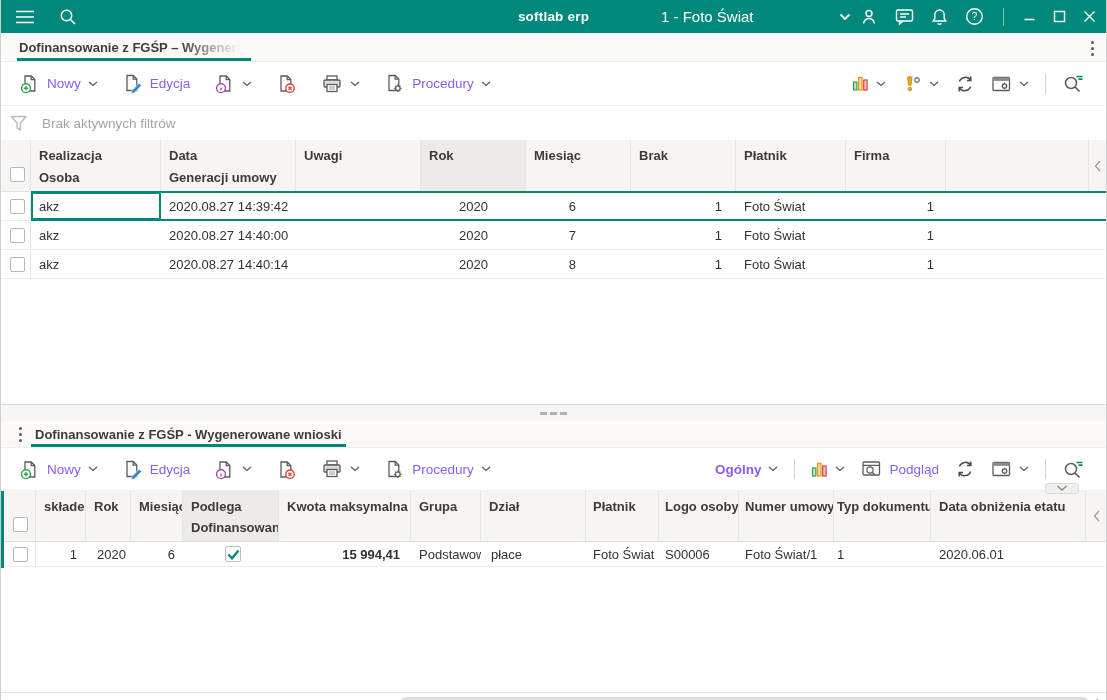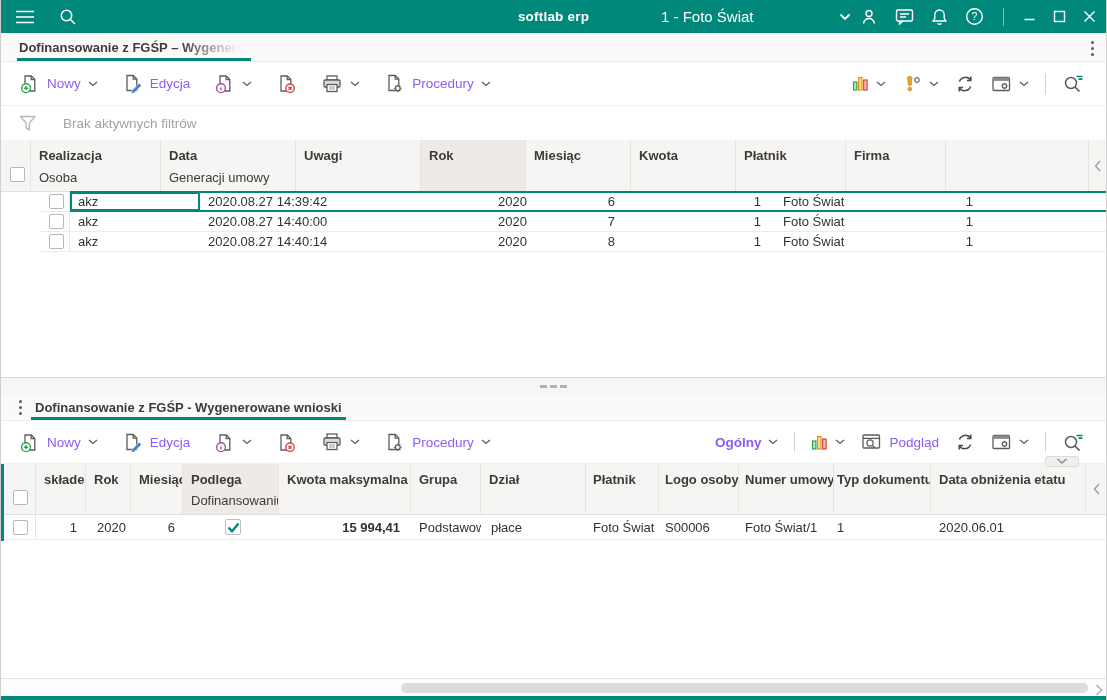--- a/index.html
+++ b/index.html
@@ -38,30 +38,30 @@
   .toolbar{ background:#fff; border-bottom:1px solid #efefed; display:flex; align-items:center; padding:0 14px 0 10px;}
   .toolbar1{ height:44px; flex:0 0 44px;}
   .toolbar2{ height:43px; flex:0 0 43px;}
   .tbtn{ display:flex; align-items:center; gap:7px; background:none; border:none; font-family:inherit;
          font-size:13.5px; color:#8b5cf6; padding:5px 8px; cursor:pointer; white-space:nowrap;}
   .tgap{ width:8px;}
   .tspacer{ flex:1;}
   .tool-sep{ width:1px; height:20px; background:#d6d4d1; margin:0 8px;}
   .bold-label{ font-weight:700;}
   
-  .filterbar{ height:34px; flex:0 0 34px; background:#fff; display:flex; align-items:center; gap:24px; padding-left:17px;}
+  .filterbar{ height:34px; flex:0 0 34px; background:#fff; display:flex; align-items:center; gap:12px; padding-left:8px;}
   .filterbar span{ font-size:13.5px; color:#a5a3a0;}
   
   .grid{ position:relative; background:#fff;}
   .ghead{ display:flex; background:#f7f5f3; border-bottom:1px solid #e3e1de; font-size:13px; font-weight:700; color:#3d3b38;}
   .ghead .hcell{ border-right:1px solid #e7e5e2; padding:8px 4px 6px 8px; display:flex; flex-direction:column; justify-content:space-between; overflow:hidden; white-space:nowrap;}
-  .ghead .hcell .l2{ font-weight:400;margin-top:6px;}
+  .ghead .hcell .l2{ font-weight:700;margin-top:6px;}
   .ghead .sorted{ background:#edeae7;}
   .row{ display:flex; align-items:center; background:#fff; border-bottom:1px solid #ececec; font-size:13px; color:#323232; position:relative;}
-  .g1 .row{ height:20px; flex:0 0 24px;margin-left:39px;}
+  .g1 .row{ height:29px; flex:0 0 24px;}
   .g2 .row{ height:25px; flex:0 0 25px;}
   .cell{ overflow:hidden; white-space:nowrap; padding:0 4px 0 8px; height:100%; display:flex; align-items:center;}
   .cell.num{ justify-content:flex-end;}
   .cb{ width:15px; height:15px; border:1px solid #b9b7b4; border-radius:2px; background:#fff; display:inline-block; cursor:pointer;}
   .cbcell{ display:flex; align-items:center; justify-content:center; height:100%;}
   .ghead .cbcell{ flex-direction:column; justify-content:flex-end; padding-bottom:9px;}
   .chevcol{ display:flex; align-items:center; justify-content:center;}
   
   .g1 .c-cb{ width:30px; flex:0 0 30px;}
   .g1 .c-osoba{ width:130px; flex:0 0 130px;}
@@ -358,21 +358,21 @@
         </div>
       <div class="hcell c-rok sorted">
           <span class="l1">Rok</span>
           <span class="l2"></span>
         </div>
       <div class="hcell c-mies">
           <span class="l1">Miesiąc</span>
           <span class="l2"></span>
         </div>
       <div class="hcell c-numer">
-          <span class="l1">Kwota</span>
+          <span class="l1">Brak</span>
           <span class="l2"></span>
         </div>
       <div class="hcell c-plat">
           <span class="l1">Płatnik</span>
           <span class="l2"></span>
         </div>
       <div class="hcell c-firma">
           <span class="l1">Firma</span>
           <span class="l2"></span>
         </div>

